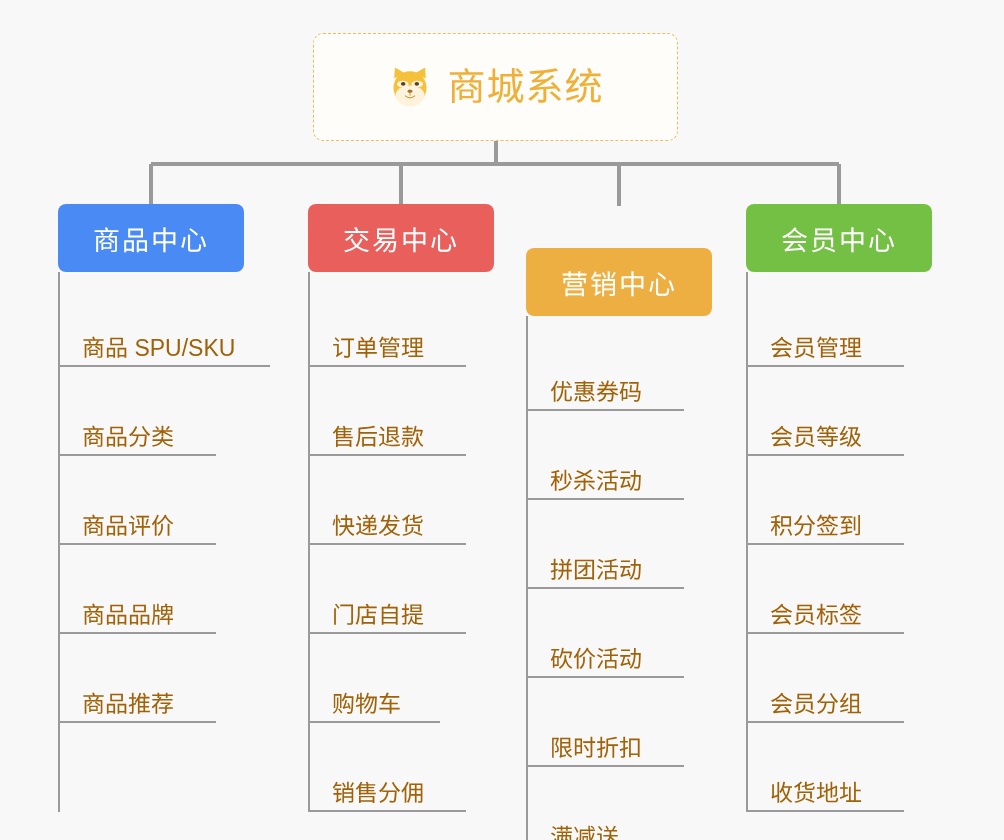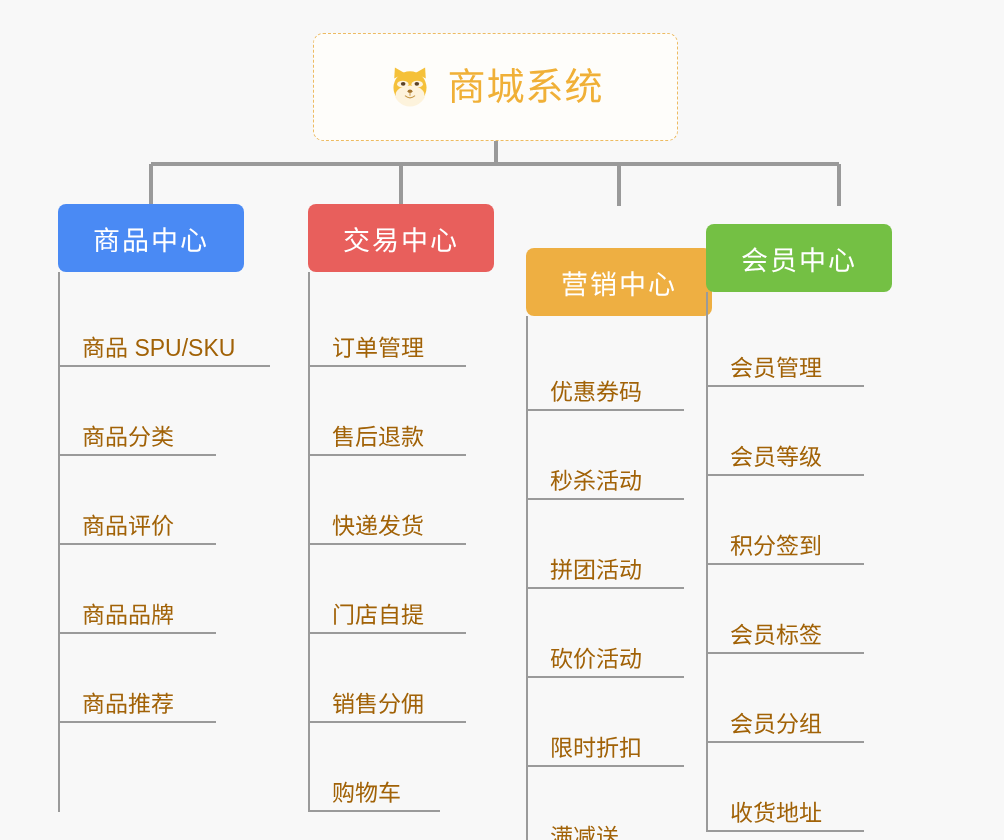--- a/index.html
+++ b/index.html
@@ -116,21 +116,21 @@
     left: 0;
     bottom: 0;
     height: 2px;
     background: #9a9a9a;
   }
 
   
   .branch-products  { left: 58px;  width: 186px; }
   .branch-trade     { left: 308px; width: 186px; }
   .branch-marketing { left: 526px; width: 186px; margin-top: 44px; }
-  .branch-member    { left: 706px; width: 186px; margin-top: 20px; }
+  .branch-member    { left: 746px; width: 186px; }
 </style>
 </head>
 <body>
 
 <div id="chart-root">
 
   <svg class="connectors" width="1004" height="840" viewBox="0 0 1004 840" aria-hidden="true">
 
     <line id="c-stem" x1="496" y1="141" x2="496" y2="164" stroke="#9a9a9a" stroke-width="4"></line>
 
@@ -211,26 +211,26 @@
       </div>
       <div class="leaf">
         <span class="leaf-label">快递发货</span>
         <span class="leaf-underline" style="width: 158px; background: rgb(154, 154, 154);"></span>
       </div>
       <div class="leaf">
         <span class="leaf-label">门店自提</span>
         <span class="leaf-underline" style="width: 158px; background: rgb(154, 154, 154);"></span>
       </div>
       <div class="leaf">
-        <span class="leaf-label">销售分佣</span>
-        <span class="leaf-underline" style="width: 158px; background: rgb(154, 154, 154);"></span>
-      </div>
-      <div class="leaf">
         <span class="leaf-label">购物车</span>
         <span class="leaf-underline" style="width: 132px; background: rgb(154, 154, 154);"></span>
+      </div>
+      <div class="leaf">
+        <span class="leaf-label">销售分佣</span>
+        <span class="leaf-underline" style="width: 158px; background: rgb(154, 154, 154);"></span>
       </div>
     </div>
   </div>
 
   <div class="branch branch-marketing">
     <div class="branch-header" style="background: rgb(238, 175, 66);">
       <span>营销中心</span>
     </div>
     <div class="leaf-list">
       <div class="leaf-spine" style="background: rgb(154, 154, 154); height: 540px;"></div>

